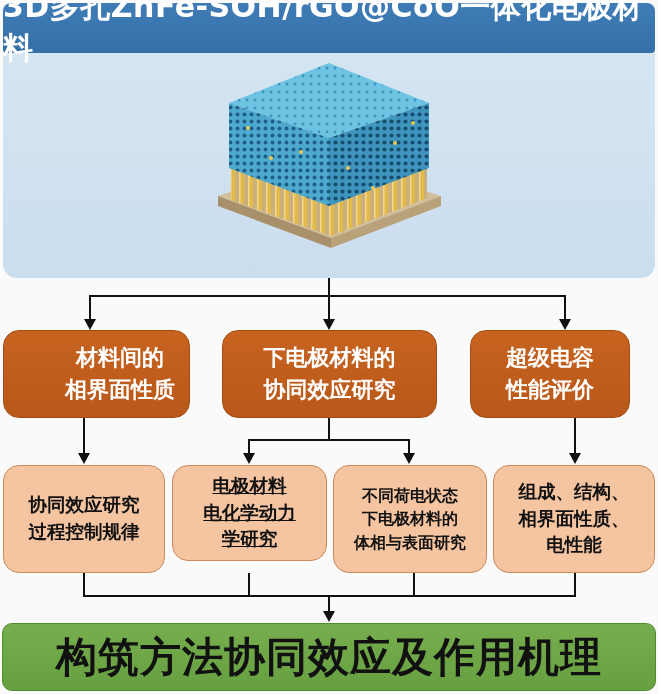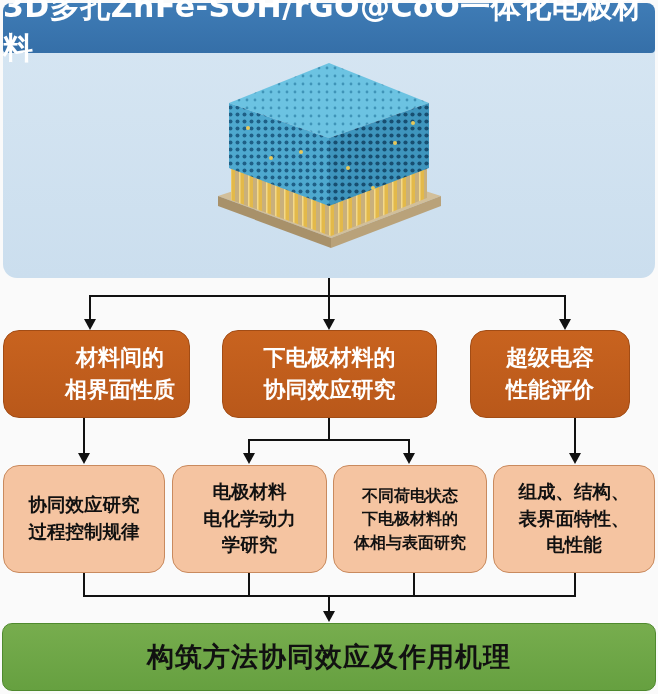--- a/index.html
+++ b/index.html
@@ -40,21 +40,21 @@
     border: 1.5px solid #c98a5e;
     border-radius: 16px; color: #111; font-weight: bold; font-size: 18.5px;
     display: flex; align-items: center; justify-content: center; text-align: center;
     line-height: 1.45;
   }
   .bottom-bar {
     left: 2px; top: 623px; width: 654px; height: 68px;
     background: linear-gradient(#77ad4e, #66a040);
     border: 1.5px solid #4f8a2e;
     border-radius: 10px;
-    color: #111; font-weight: bold; font-size: 27px;
+    color: #111; font-weight: bold; font-size: 41px;
     display: flex; align-items: center; justify-content: center;
     letter-spacing: 1px;
   }
   .pre { white-space: pre-line; }
 </style>
 </head>
 <body>
 
 <div class="abs title-bar">
   <span>3D多孔ZnFe-SOH/rGO@CoO一体化电极材料</span>
@@ -135,33 +135,33 @@
 <div class="abs arrow" style="left:243px;top:453px;"></div>
 <div class="abs arrow" style="left:403px;top:453px;"></div>
 
 <div class="abs line" style="left:574px;top:418px;width:2px;height:36px;"></div>
 <div class="abs arrow" style="left:569px;top:453px;"></div>
 
 <div class="abs box-l2" style="left:3px;top:465px;width:162px;height:108px;">
   <span class="pre">协同效应研究
 过程控制规律</span>
 </div>
-<div class="abs box-l2" style="left:172px;top:465px;width:155px;height:108px;">
+<div class="abs box-l2" style="left:172px;top:465px;width:155px;height:96px;text-decoration:underline;">
   <span class="pre">电极材料
 电化学动力
 学研究</span>
 </div>
 <div class="abs box-l2" style="left:333px;top:465px;width:154px;height:108px;font-size:16px;">
   <span class="pre">不同荷电状态
 下电极材料的
 体相与表面研究</span>
 </div>
 <div class="abs box-l2" style="left:493px;top:465px;width:162px;height:108px;">
   <span class="pre">组成、结构、
-表界面特性、
+相界面性质、
 电性能</span>
 </div>
 
 <div class="abs line" style="left:83px;top:573px;width:2px;height:23px;"></div>
 <div class="abs line" style="left:248px;top:573px;width:2px;height:23px;"></div>
 <div class="abs line" style="left:413px;top:573px;width:2px;height:23px;"></div>
 <div class="abs line" style="left:574px;top:573px;width:2px;height:23px;"></div>
 <div class="abs line" style="left:83px;top:595px;width:493px;height:2px;"></div>
 <div class="abs line" style="left:328px;top:595px;width:2px;height:17px;"></div>
 <div class="abs arrow" style="left:323px;top:611px;"></div>

